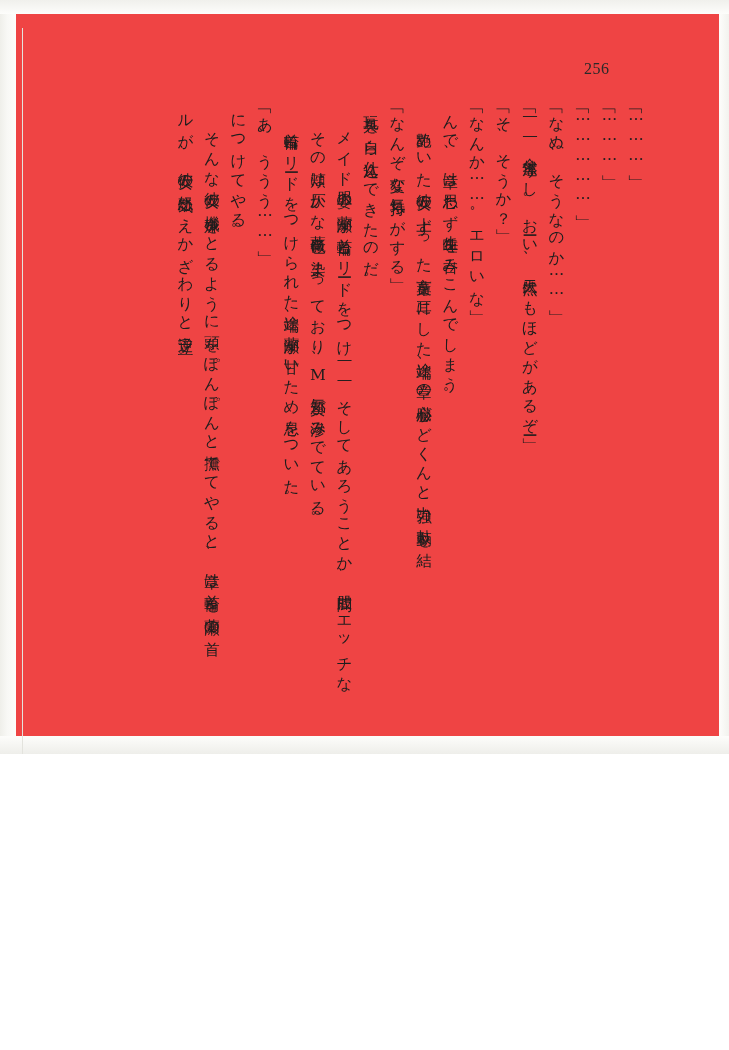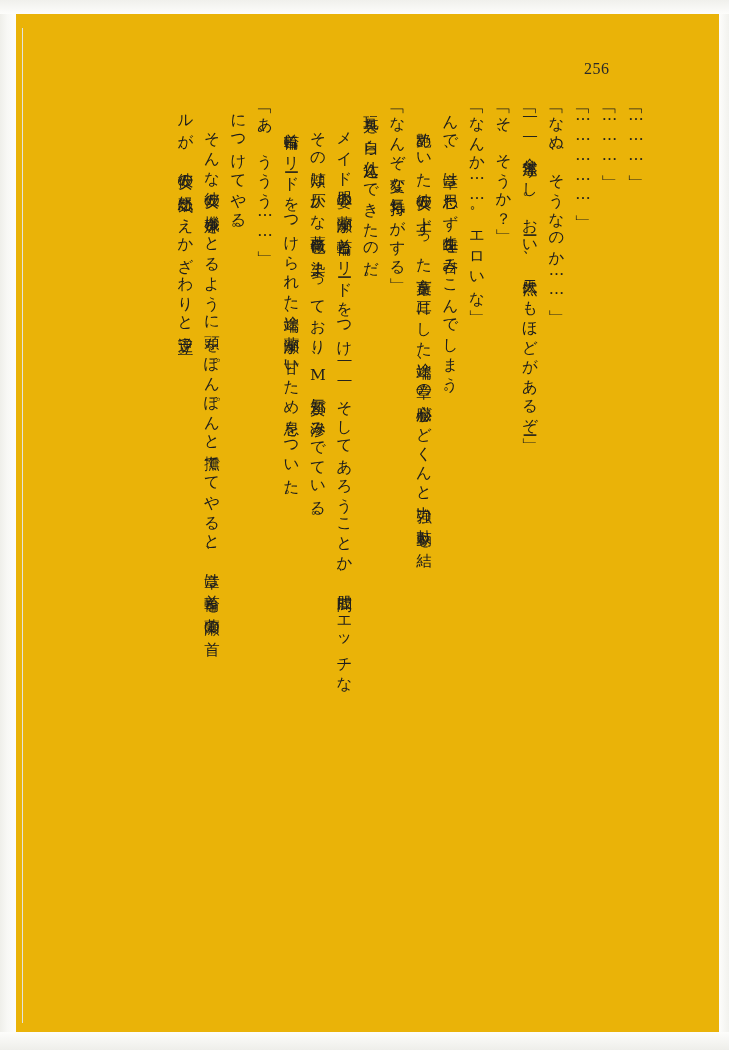--- a/index.html
+++ b/index.html
@@ -10,22 +10,22 @@
   body {
     width: 729px;
     height: 1050px;
     overflow: hidden;
     font-family: "Liberation Serif", serif;
   }
 
   #page {
     position: relative;
     width: 729px;
-    height: 1050px;
-    background: #eab308;
+    height: 754px;
+    background: #ef4444;
     overflow: hidden;
   }
 
   
   .scan-edge-left {
     position: absolute;
     left: 0;
     top: 0;
     width: 16px;
     height: 1050px;

